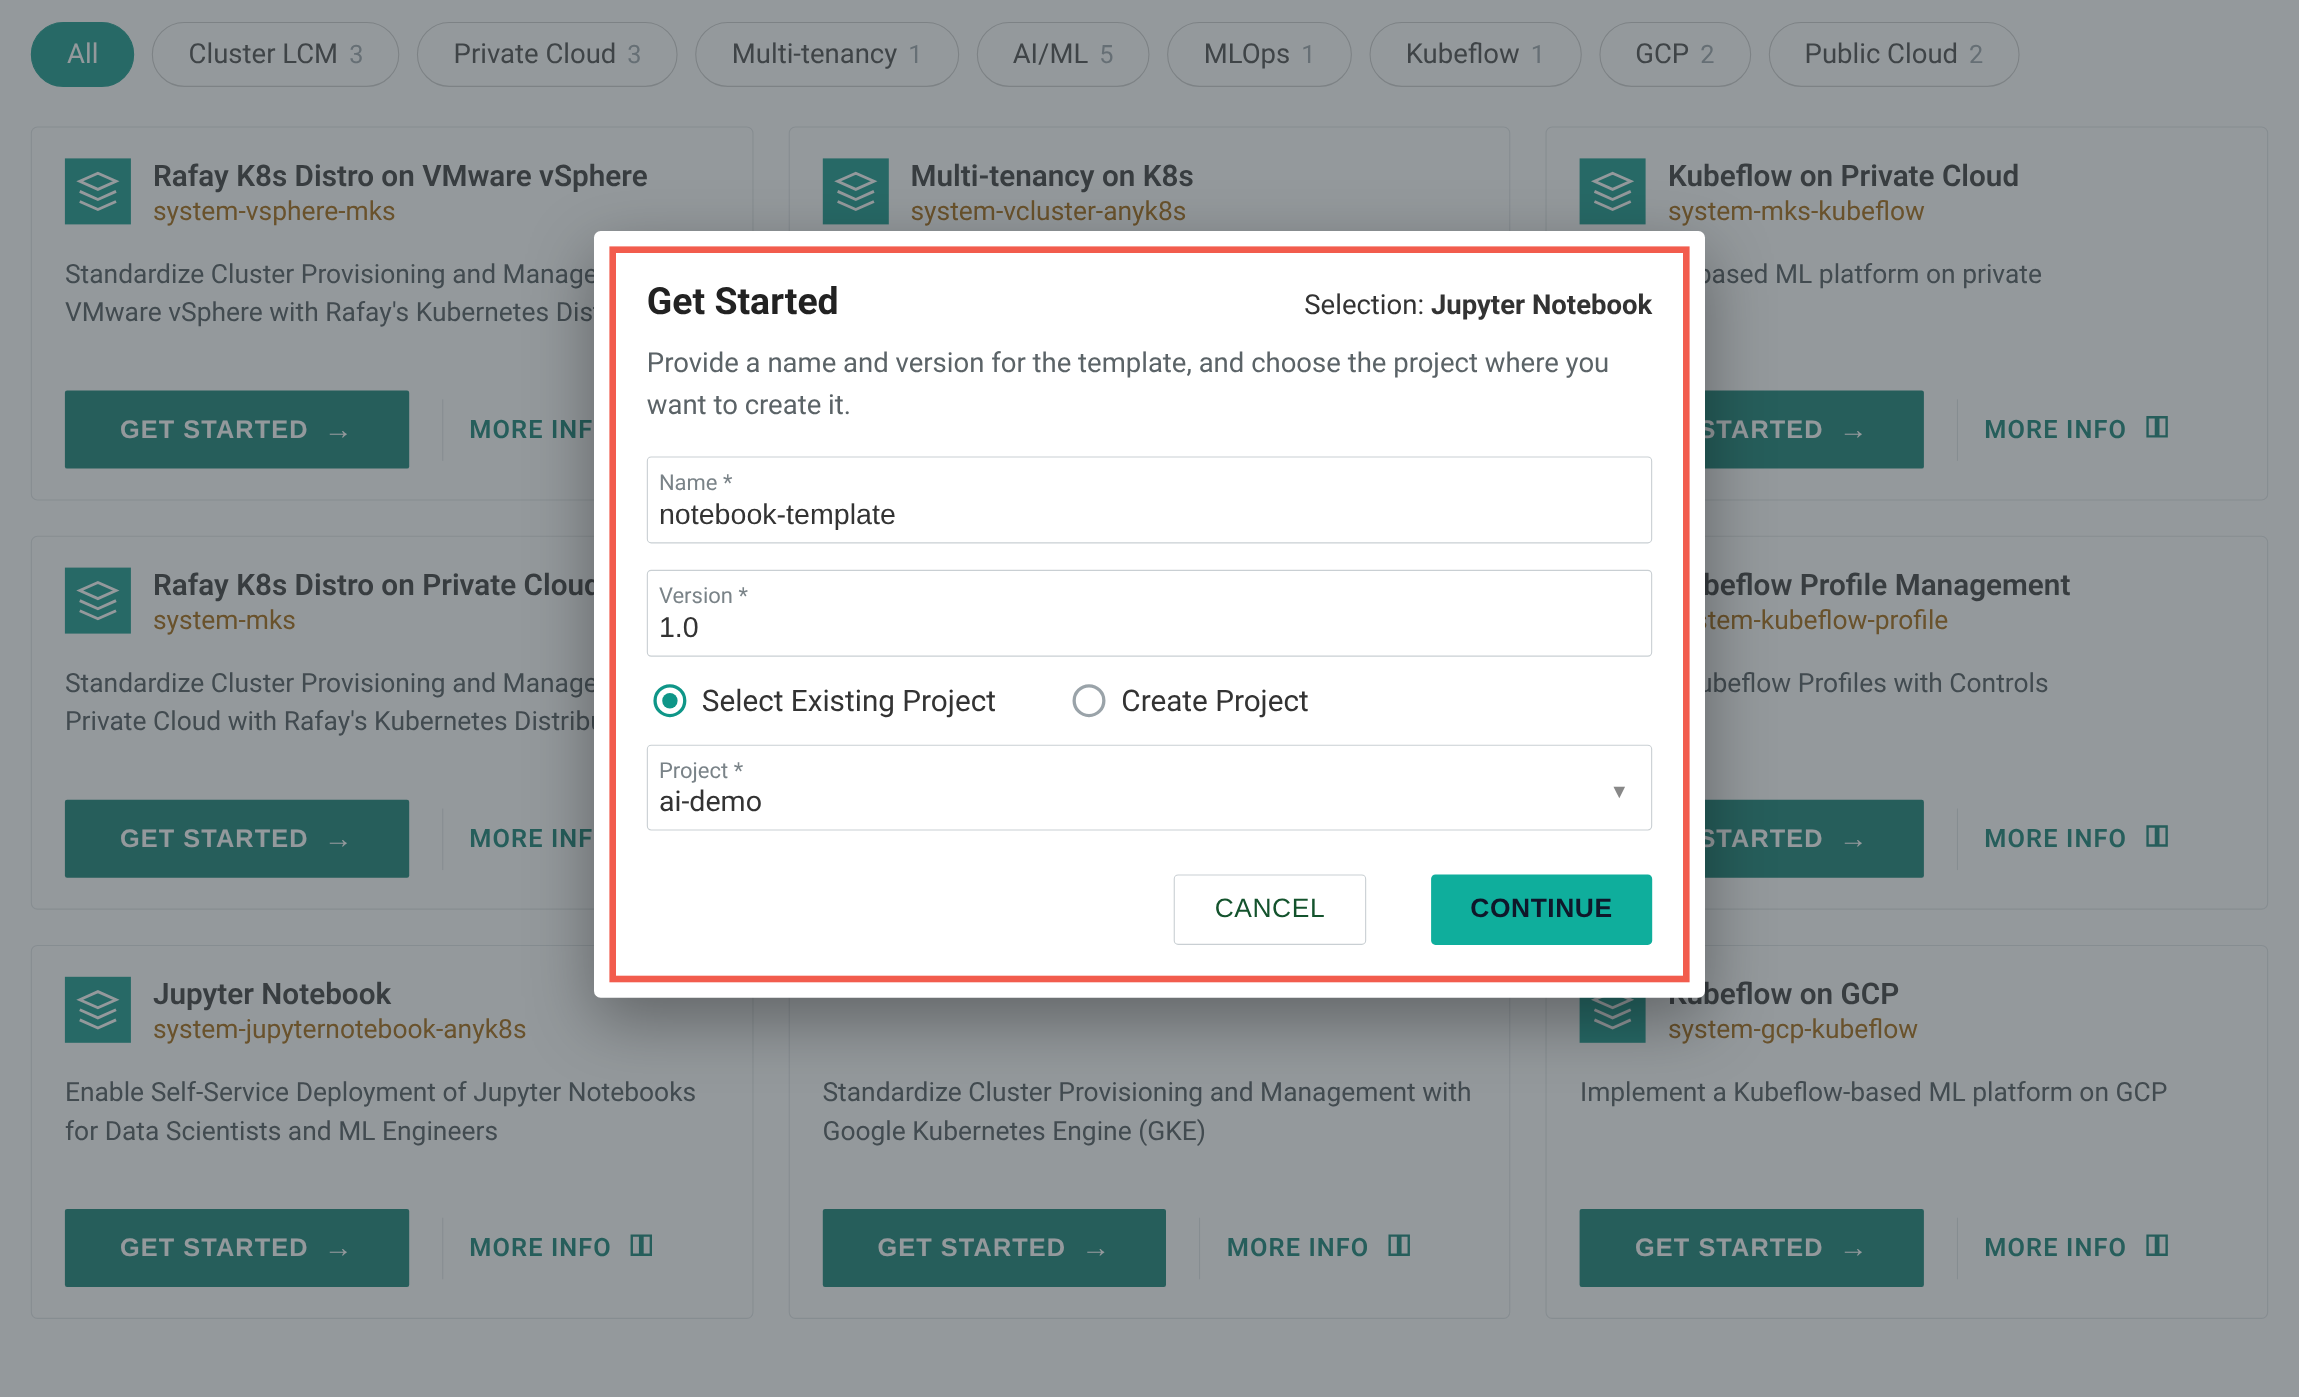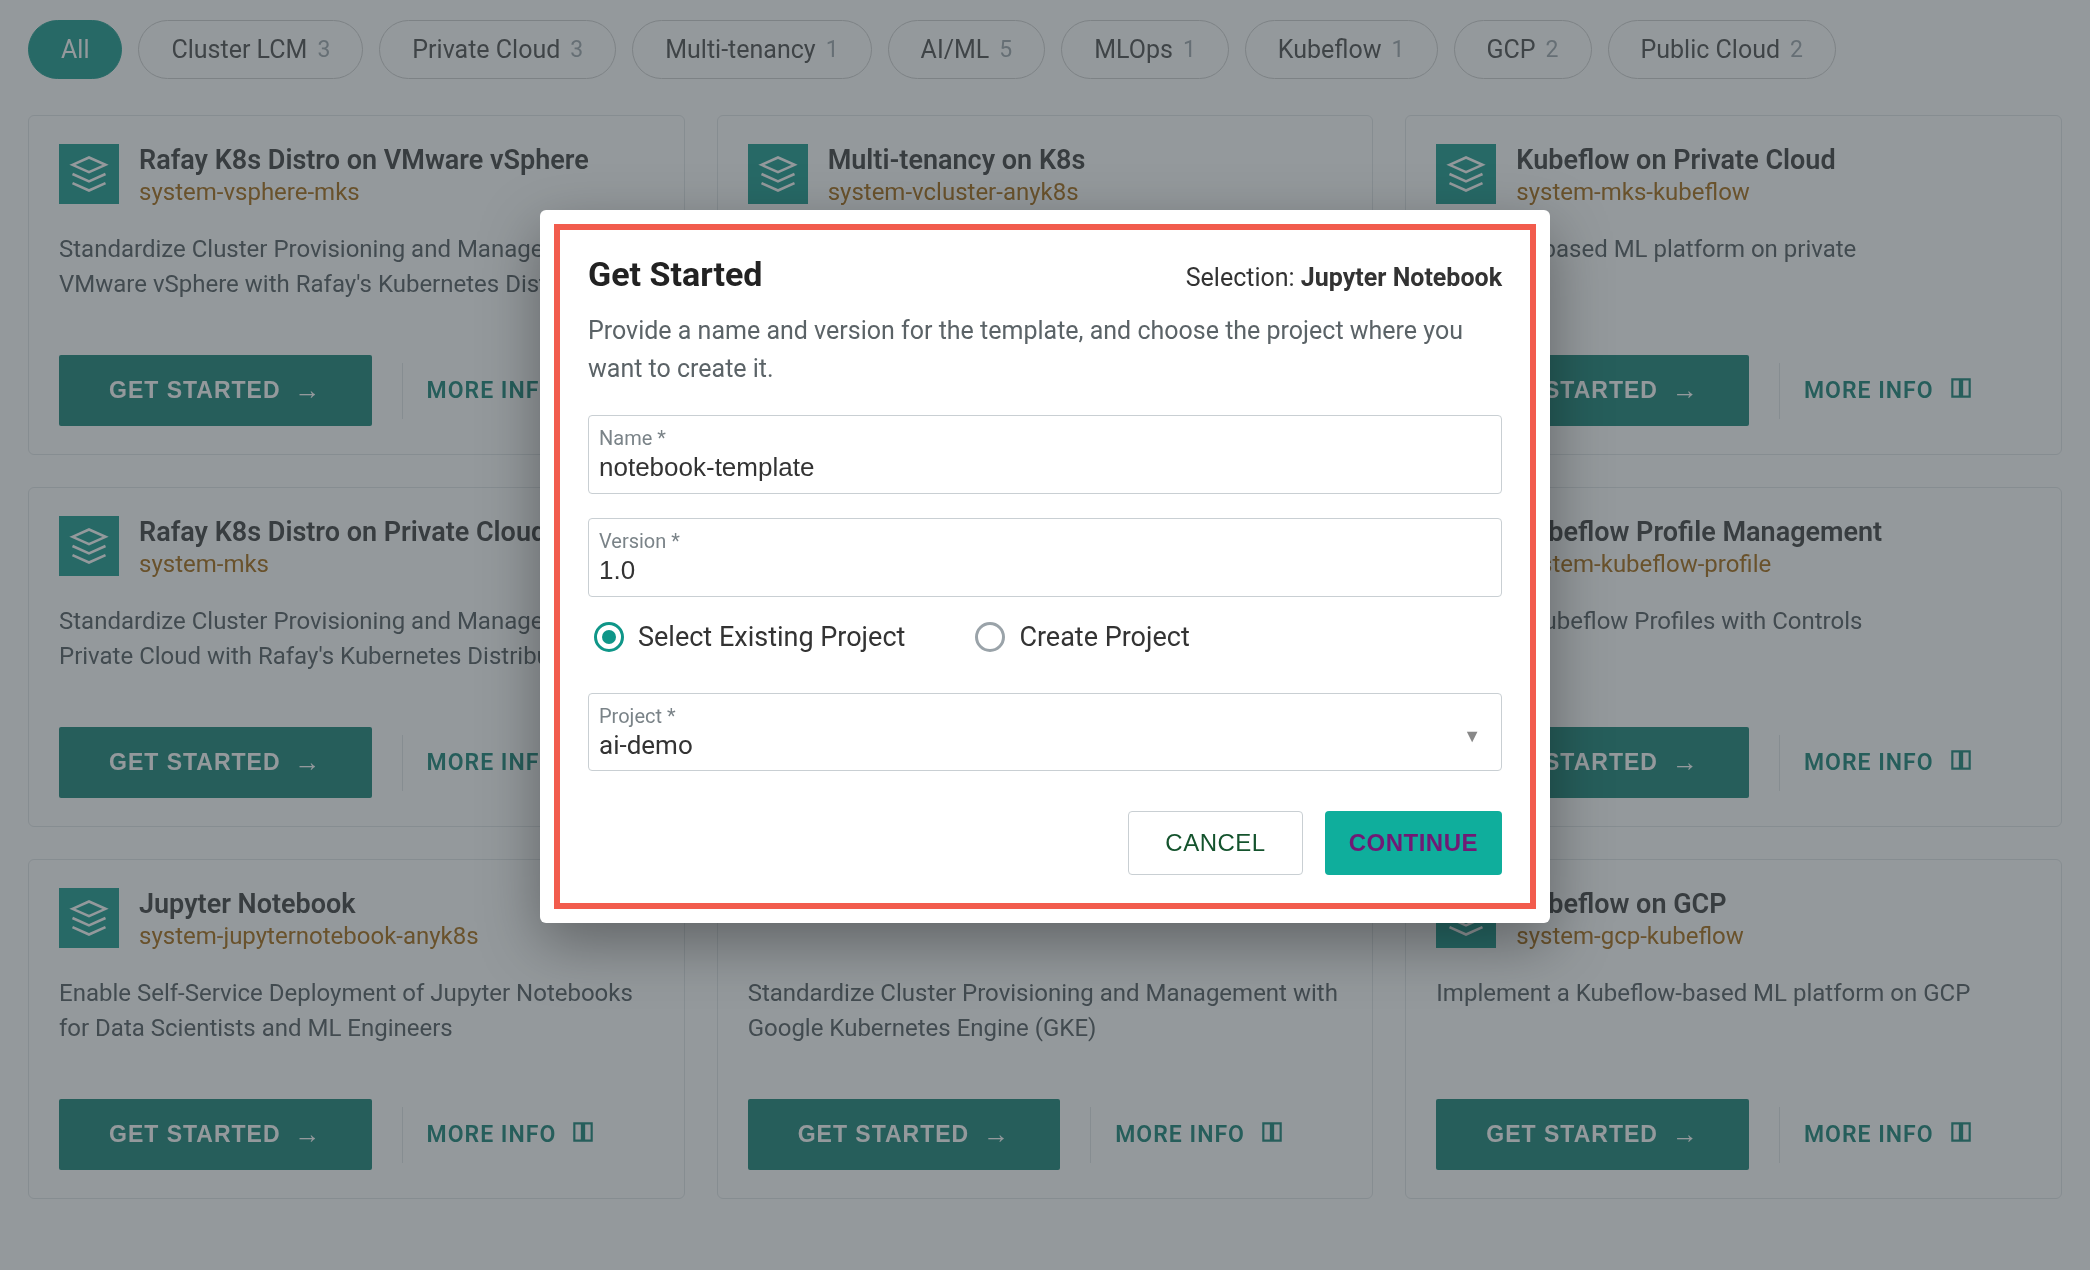--- a/index.html
+++ b/index.html
@@ -178,21 +178,21 @@
     right: 20px;
     top: 50%;
     transform: translateY(-30%);
     color: #888;
     font-size: 18px;
     pointer-events: none;
   }
   .radio-row {
     display: flex;
     gap: 70px;
-    margin: 10px 0 40px 6px;
+    margin: 10px 0 24px 6px;
     align-items: center;
   }
   .radio {
     display: inline-flex;
     align-items: center;
     gap: 14px;
     font-size: 27px;
     color: #333;
     cursor: pointer;
   }
@@ -223,27 +223,28 @@
     color: #14532d;
     padding: 8px 36px;
     font-size: 24px;
     border-radius: 4px;
     letter-spacing: 0.5px;
     cursor: pointer;
   }
   .btn-continue {
     background: #0fae9c;
     border: none;
-    color: #701a75;
-    padding: 18px 24px;
+    color: #0f172a;
+    padding: 18px 36px;
     font-size: 24px;
     font-weight: 600;
     border-radius: 4px;
     letter-spacing: 0.5px;
     cursor: pointer;
+    margin-left: 37px;
   }
 </style>
 </head>
 <body>
 
 <div class="page">
 
   <div class="chips">
     <div class="chip active">
       <span>All</span>

